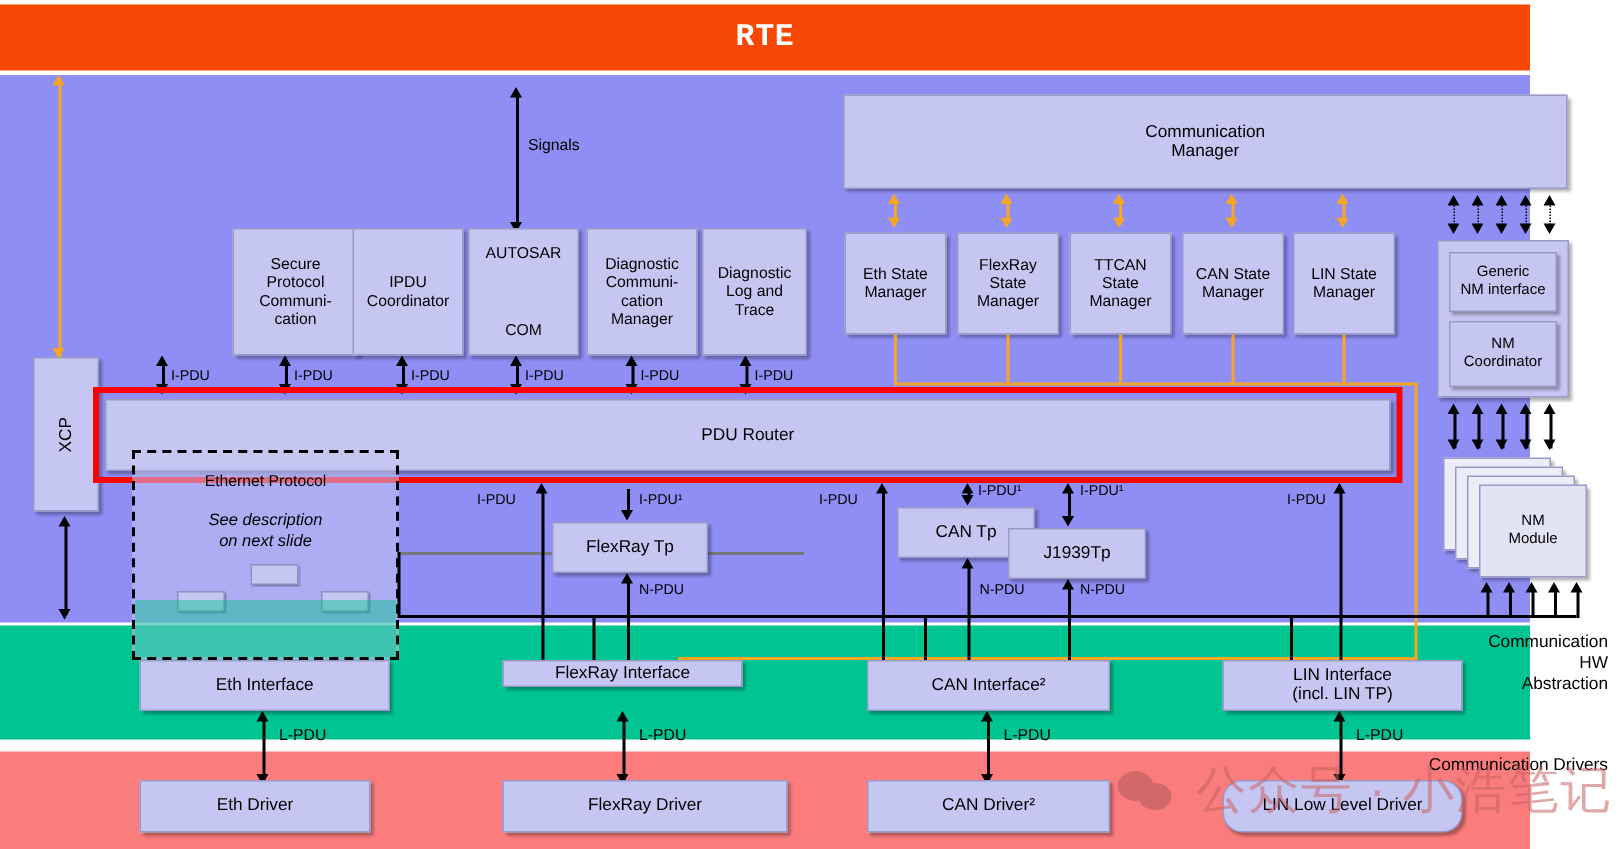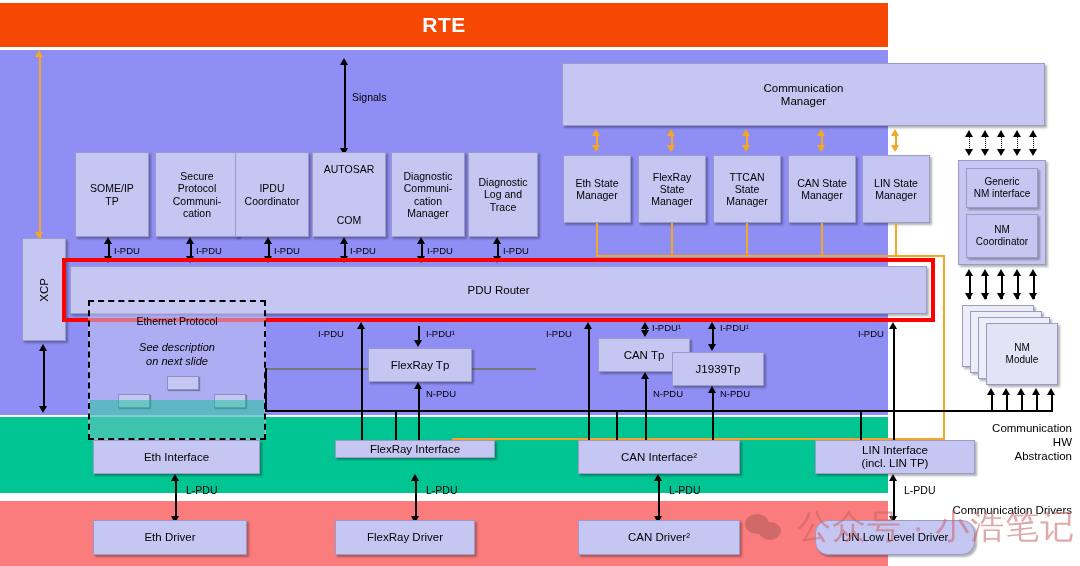--- a/index.html
+++ b/index.html
@@ -1,19 +1,19 @@
 <!DOCTYPE html>
 <html><head>
 <meta charset="utf-8">
 <style>
   html,body{margin:0;padding:0;background:#fff;}
   body{font-family:"Liberation Sans", sans-serif;}
   #stage{position:relative;width:1080px;height:566px;overflow:hidden;background:#fff;}
 
-  .band{position:absolute;left:0;width:888px;}
+  .band{position:absolute;left:0;width:1020px;font-family:Liberation Mono, monospace;}
   #band-rte{top:3px;height:44px;background:#F74803;display:flex;align-items:center;justify-content:center;}
   #band-rte .lbl{color:#fff;font-size:21px;font-weight:bold;letter-spacing:.5px;}
   #band-bsw{top:50px;height:365px;background:#8E8EF4;}
   #band-hw{top:417px;height:76px;background:#00C491;}
   #band-drv{top:501px;height:65px;background:#FB7C7C;}
 
   .bandlabel{position:absolute;font-size:11.5px;color:#000;text-align:right;line-height:14px;}
 
   
   .box{position:absolute;background:#C6C6F2;border:1px solid #9a9ac8;
@@ -98,24 +98,20 @@
   <div class="box mid" style="left:562px;top:63px;width:483px;height:63px;flex-direction:column;">
     <span>Communication</span>
     <span>Manager</span>
   </div>
 
   <div class="ln v" style="left:344px;top:62px;height:90px;"></div>
   <div class="arrow up" style="left:340px;top:58px;"></div>
   <div class="arrow down" style="left:340px;top:148px;"></div>
   <div class="cap big" style="left:352px;top:91px;">Signals</div>
 
-  <div class="box" style="left:75px;top:152px;width:74px;height:85px;flex-direction:column;">
-    <span>SOME/IP</span>
-    <span>TP</span>
-  </div>
   <div class="box" style="left:155px;top:152px;width:84px;height:85px;flex-direction:column;">
     <span>Secure</span>
     <span>Protocol</span>
     <span>Communi-</span>
     <span>cation</span>
   </div>
   <div class="box" style="left:235px;top:152px;width:74px;height:85px;flex-direction:column;">
     <span>IPDU</span>
     <span>Coordinator</span>
   </div>
@@ -398,21 +394,21 @@
   <div class="cap big" style="left:669px;top:484px;">L-PDU</div>
 
   <div class="ln v" style="left:893px;top:478px;height:42px;"></div>
   <div class="arrow up" style="left:889px;top:474px;"></div>
   <div class="arrow down" style="left:889px;top:516px;"></div>
   <div class="cap big" style="left:904px;top:484px;">L-PDU</div>
 
   <div class="box mid" style="left:93px;top:520px;width:154px;height:35px;">
     <span>Eth Driver</span>
   </div>
-  <div class="box mid" style="left:335px;top:520px;width:140px;height:35px;text-align:center;">
+  <div class="box mid" style="left:335px;top:520px;width:190px;height:35px;text-align:center;">
     <span>FlexRay Driver</span>
   </div>
   <div class="box mid" style="left:578px;top:520px;width:162px;height:35px;">
     <span>CAN Driver²</span>
   </div>
   <div class="box mid" style="left:815px;top:520px;width:160px;height:35px;border-radius:13px;">
     <span>LIN Low Level Driver</span>
   </div>
 
   <div id="wm">

